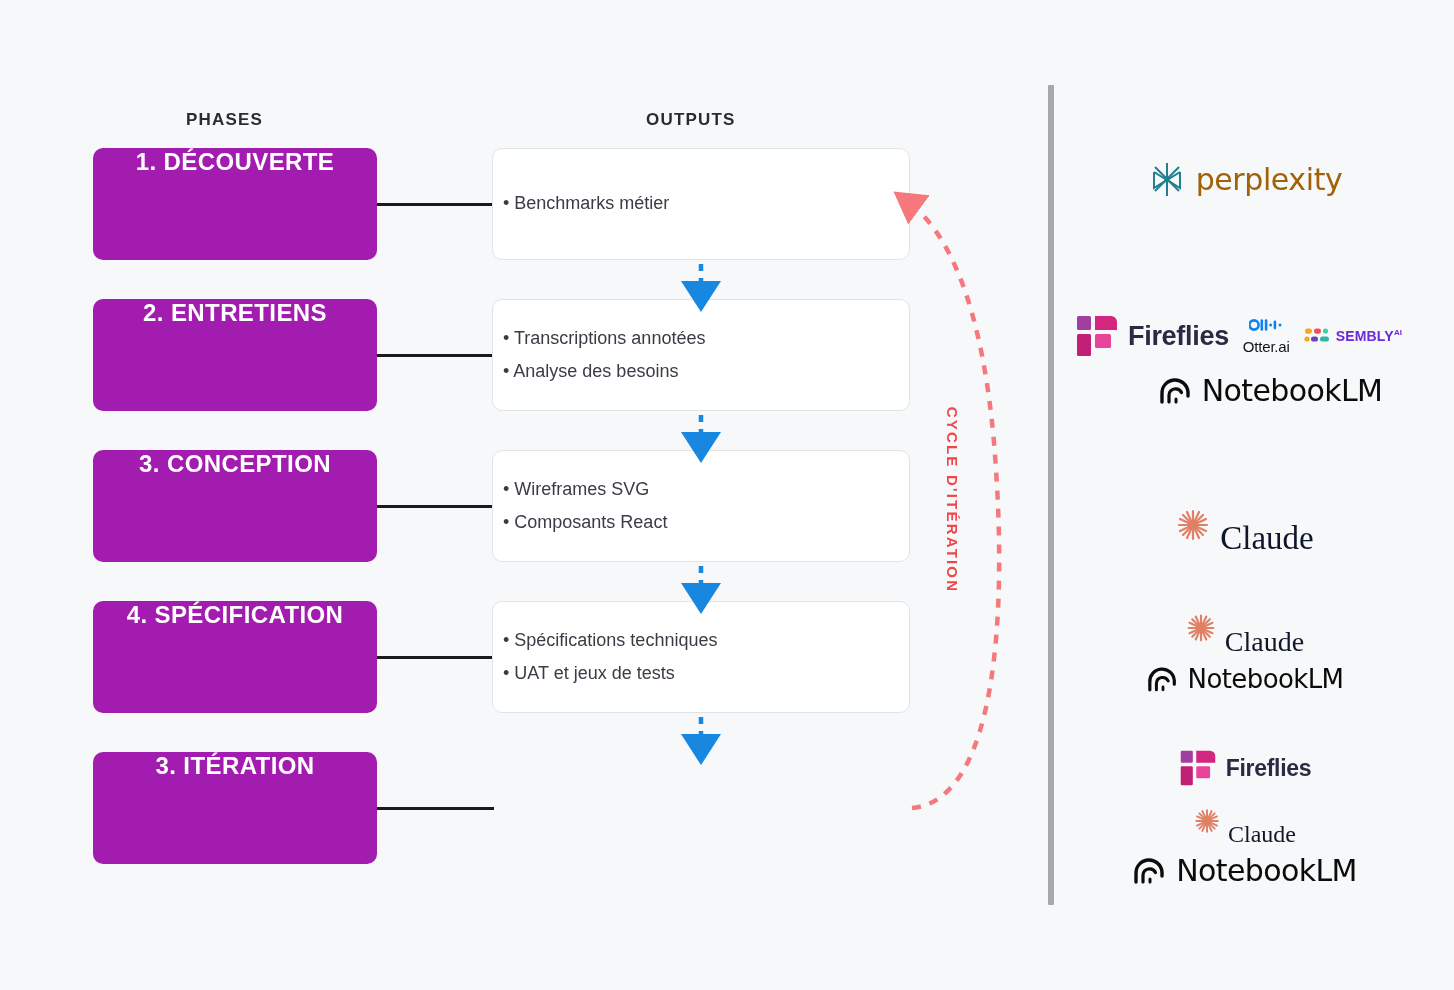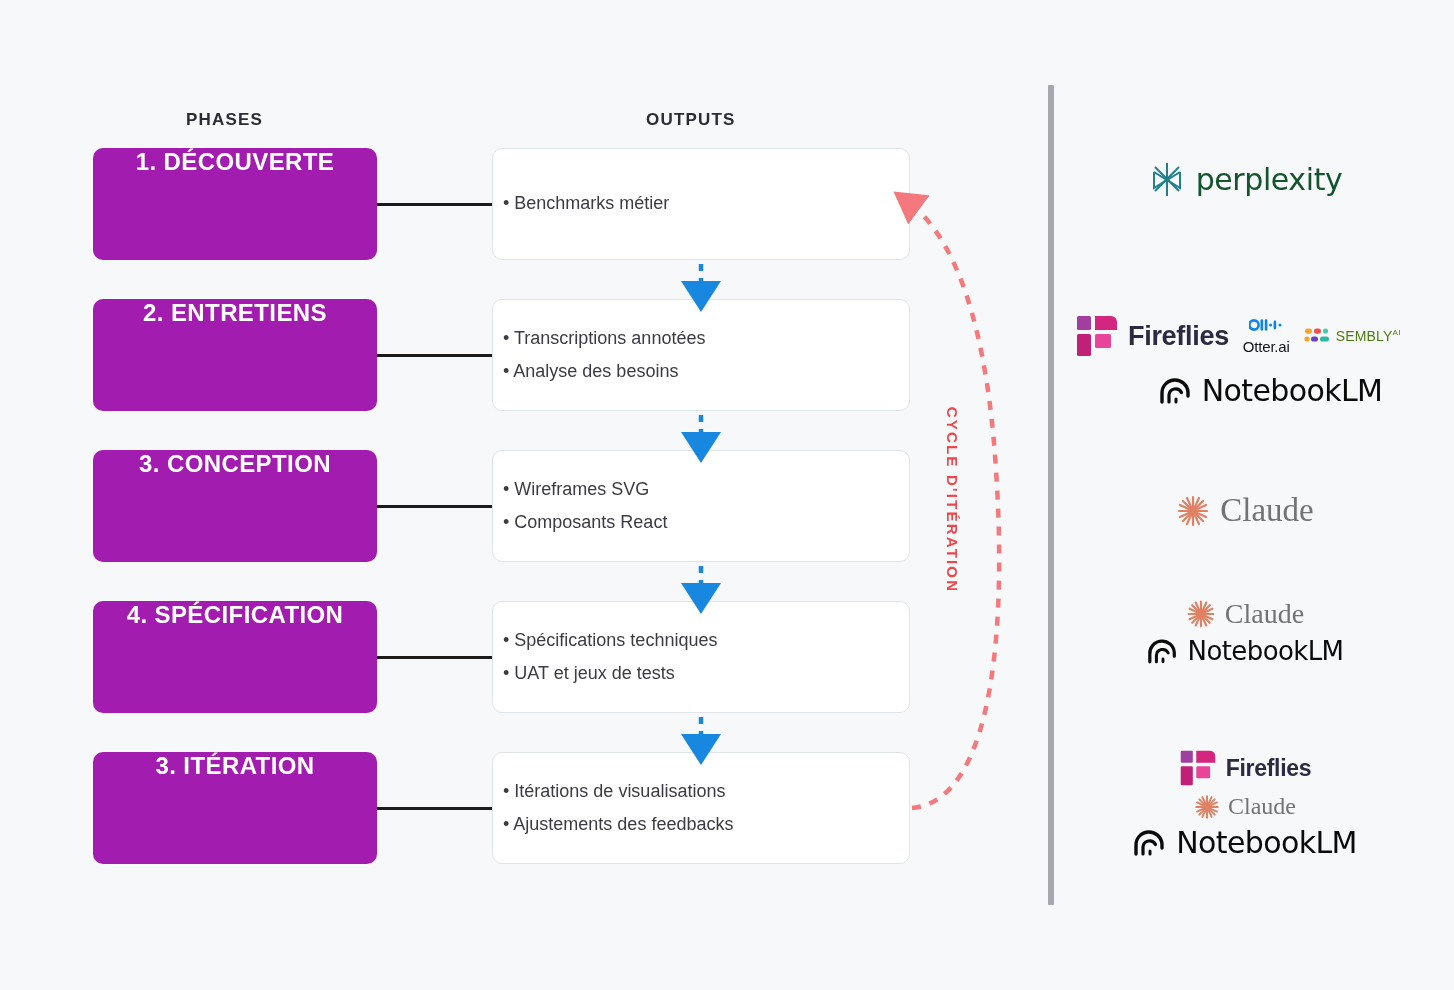--- a/index.html
+++ b/index.html
@@ -111,55 +111,56 @@
     display: flex;
     align-items: center;
     justify-content: center;
     gap: 10px;
     white-space: nowrap;
   }
   .tool-name { white-space: nowrap; }
 
   .perplexity-name {
     font-size: 30px;
-    color: #14532d;
+    color: #a16207;
     letter-spacing: -0.4px;
     font-family: "DejaVu Sans", sans-serif;
   }
   .fireflies-name {
     font-size: 27px;
     font-weight: bold;
     color: #2b2a42;
     letter-spacing: -0.3px;
   }
   .fireflies-name.small { font-size: 23px; }
   .otter-name {
     font-size: 15px;
     color: #13131a;
     letter-spacing: -0.2px;
   }
   .sembly-name {
     font-size: 14px;
-    font-weight: normal;
-    color: #4d7c0f;
+    font-weight: bold;
+    color: #6d28d9;
     letter-spacing: 0.2px;
   }
   .sembly-sup { font-size: 8px; vertical-align: super; }
   .notebook-name {
     font-size: 30px;
     color: #0b0b0b;
     letter-spacing: -0.6px;
     font-family: "DejaVu Sans", sans-serif;
   }
   .notebook-name.small { font-size: 26px; }
   .claude-name {
     font-size: 33px;
-    color: #737373;
+    color: #0f172a;
     font-family: "Liberation Serif", serif;
     letter-spacing: 0px;
+    margin-top: 28px;
   }
   .claude-name.mid { font-size: 28px; }
   .claude-name.small { font-size: 24px; }
 </style>
 </head>
 <body>
 
 <div id="root">
 
   <div class="col-header" id="hdr-phases">PHASES</div>
@@ -194,24 +195,20 @@
     <span class="bullet-line">Transcriptions annotées</span>
     <span class="bullet-line">Analyse des besoins</span>
   </div>
   <div class="output-box" style="top:450px">
     <span class="bullet-line">Wireframes SVG</span>
     <span class="bullet-line">Composants React</span>
   </div>
   <div class="output-box" style="top:601px">
     <span class="bullet-line">Spécifications techniques</span>
     <span class="bullet-line">UAT et jeux de tests</span>
-  </div>
-  <div class="output-box" style="top:752px">
-    <span class="bullet-line">Itérations de visualisations</span>
-    <span class="bullet-line">Ajustements des feedbacks</span>
   </div>
 
   <div id="divider"></div>
 
   <svg id="flow-svg" viewBox="0 0 1454 990">
     <defs>
       <marker id="blue-head" markerWidth="9" markerHeight="9" refX="3.2" refY="4.5" orient="auto">
         <path d="M0,0 L7,4.5 L0,9 Z" fill="#1887e0"></path>
       </marker>
       <marker id="red-head" markerWidth="8" markerHeight="8" refX="3" refY="4" orient="auto">

